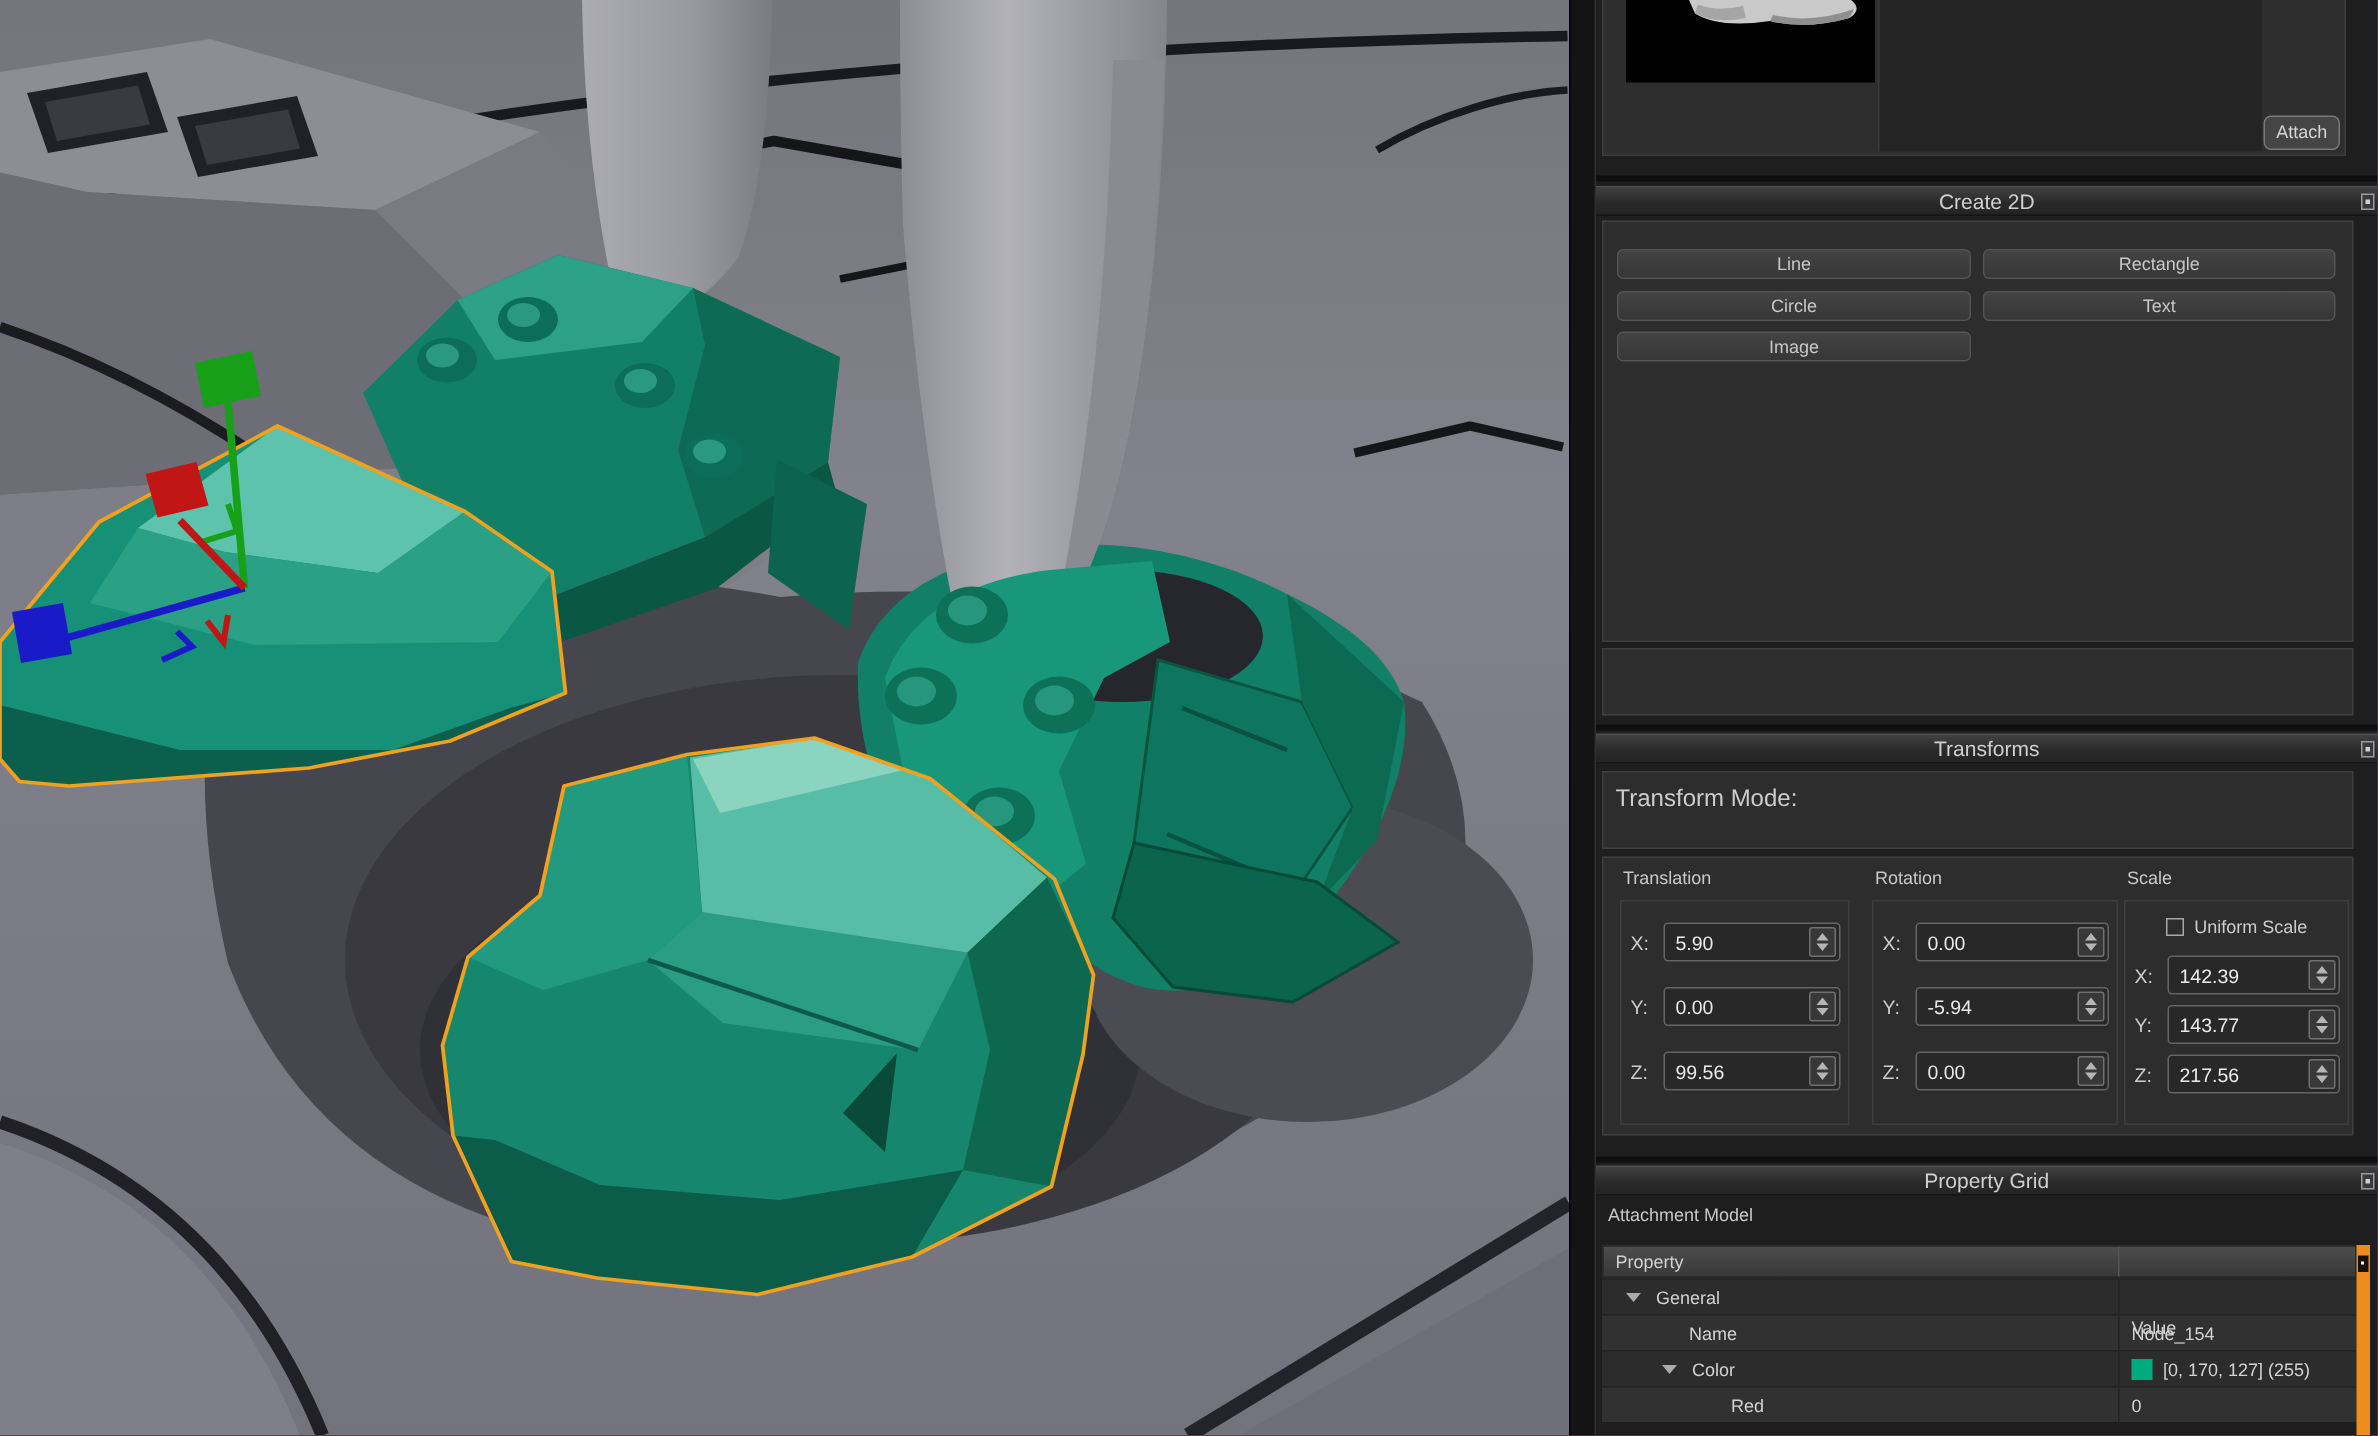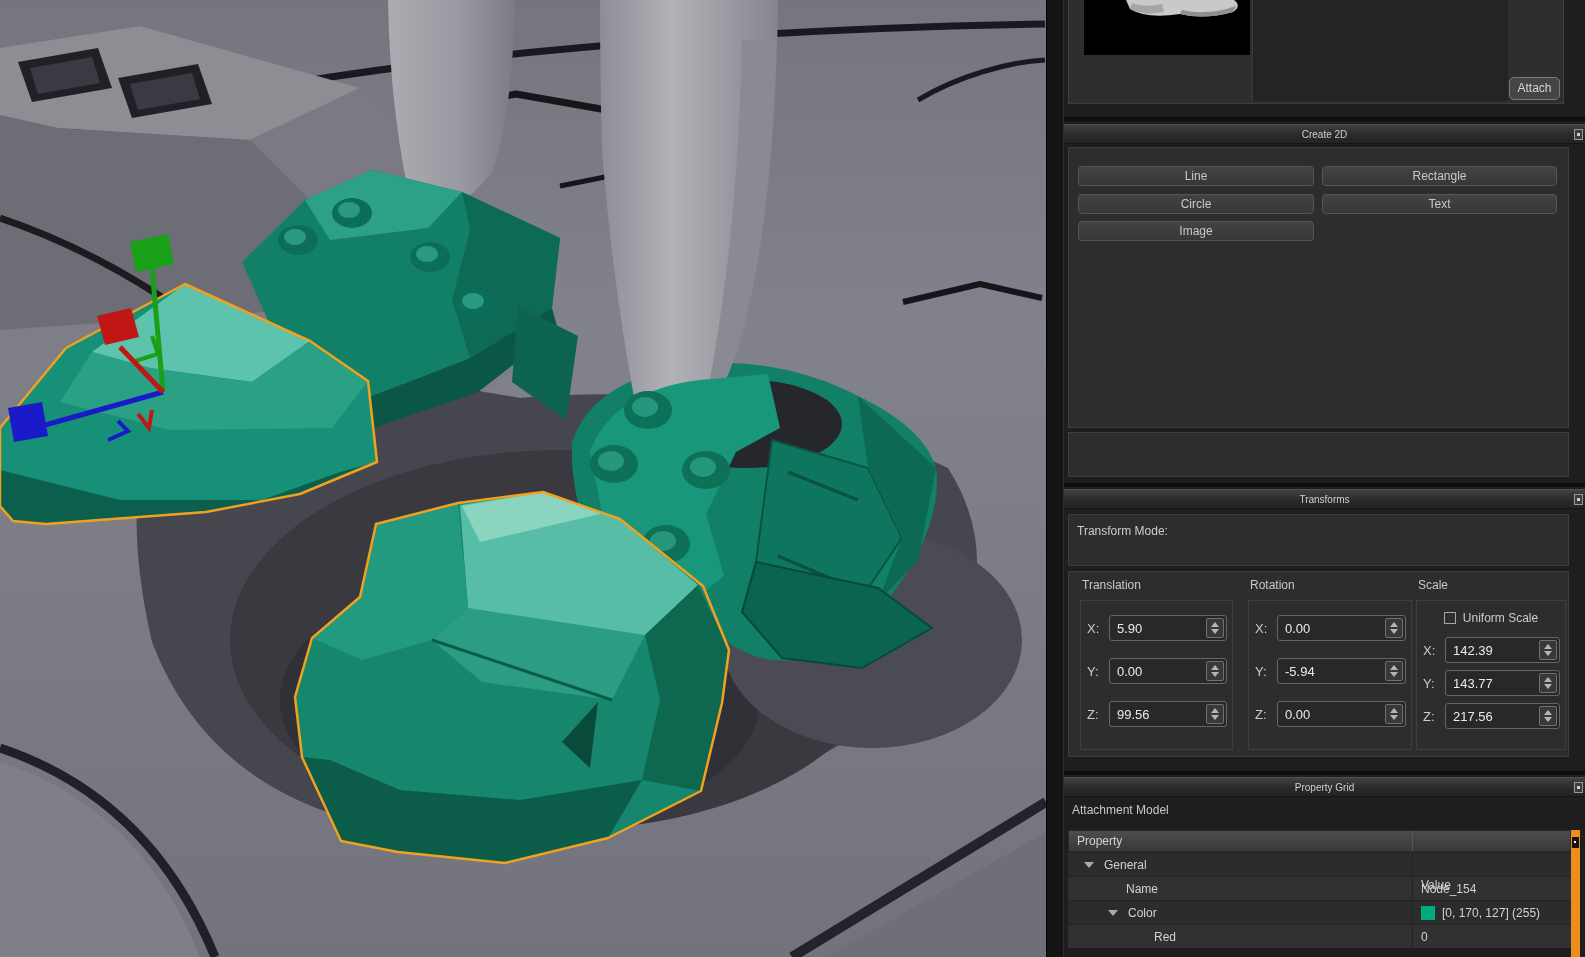--- a/index.html
+++ b/index.html
@@ -25,33 +25,33 @@
   .thumb svg{display:block;width:100%;height:100%;}
   .preview-dark{position:absolute;left:183px;top:1px;width:256px;height:101px;background:#242424;border-left:1px solid #3a3a3a;}
   .attach-btn{position:absolute;left:445px;top:77px;width:51px;height:23px;background:#454545;
     border:1px solid #7a7a7a;border-radius:5px;color:#d5d5d5;font-size:12px;line-height:20px;text-align:center;cursor:default;}
 
   
   .hr-line{position:absolute;left:0;width:521px;height:4px;background:#0e0e0e;}
   .sec-header{position:absolute;left:0;width:521px;height:20px;
     background:linear-gradient(#414141,#2a2a2a 55%,#232323);
     border-top:1px solid #505050;border-bottom:1px solid #151515;
-    color:#cfcfcf;font-size:10px;text-align:center;line-height:19px;}
+    color:#cfcfcf;font-size:14px;text-align:center;line-height:19px;}
   .pin{position:absolute;right:2px;top:4px;width:9px;height:11px;border:1px solid #9a9a9a;background:#3a3a3a;}
   .pin::after{content:'';position:absolute;left:2px;top:3px;width:3px;height:3px;background:#cfcfcf;}
 
   
   .create-box{left:4px;top:147px;width:501px;height:281px;background:#2d2d2d;}
   .c2d-btn{position:absolute;height:20px;background:linear-gradient(#434343,#373737);
     border:1px solid #555555;border-radius:4px;color:#c8c8c8;font-size:12px;text-align:center;line-height:18px;cursor:default;}
   .empty-box{left:4px;top:432px;width:501px;height:45px;background:#2d2d2d;}
 
   
   .tmode-box{left:4px;top:514px;width:501px;height:52px;background:#2d2d2d;}
-  .tmode-label{position:absolute;left:8px;top:9px;font-size:12px;color:#cccccc;}
+  .tmode-label{position:absolute;left:8px;top:9px;font-size:16px;color:#cccccc;}
   .tmode-field{position:absolute;left:110px;top:6px;width:385px;height:19px;
     background:linear-gradient(#5a5a5a,#3a3a3a 30%,#2c2c2c);border:1px solid #191919;border-radius:3px;
     color:#dddddd;font-size:12px;line-height:17px;padding:0 8px;}
   .groups-box{left:4px;top:571px;width:501px;height:186px;background:#2d2d2d;}
   .fieldset{position:absolute;top:4px;bottom:6px;}
   .f1{left:11px;width:153px;} .f2{left:179px;width:164px;} .f3{left:347px;width:150px;}
   .group-label{position:absolute;left:2px;top:2px;font-size:12px;color:#c8c8c8;}
   .group-inner{position:absolute;left:0;right:0;top:24px;bottom:0;border:1px solid #3e3e3e;background:#2d2d2d;}
   .num-row{position:absolute;left:6px;right:5px;height:26px;display:flex;align-items:center;}
   .axis-lbl{width:22px;color:#cccccc;font-size:13px;flex:none;}

